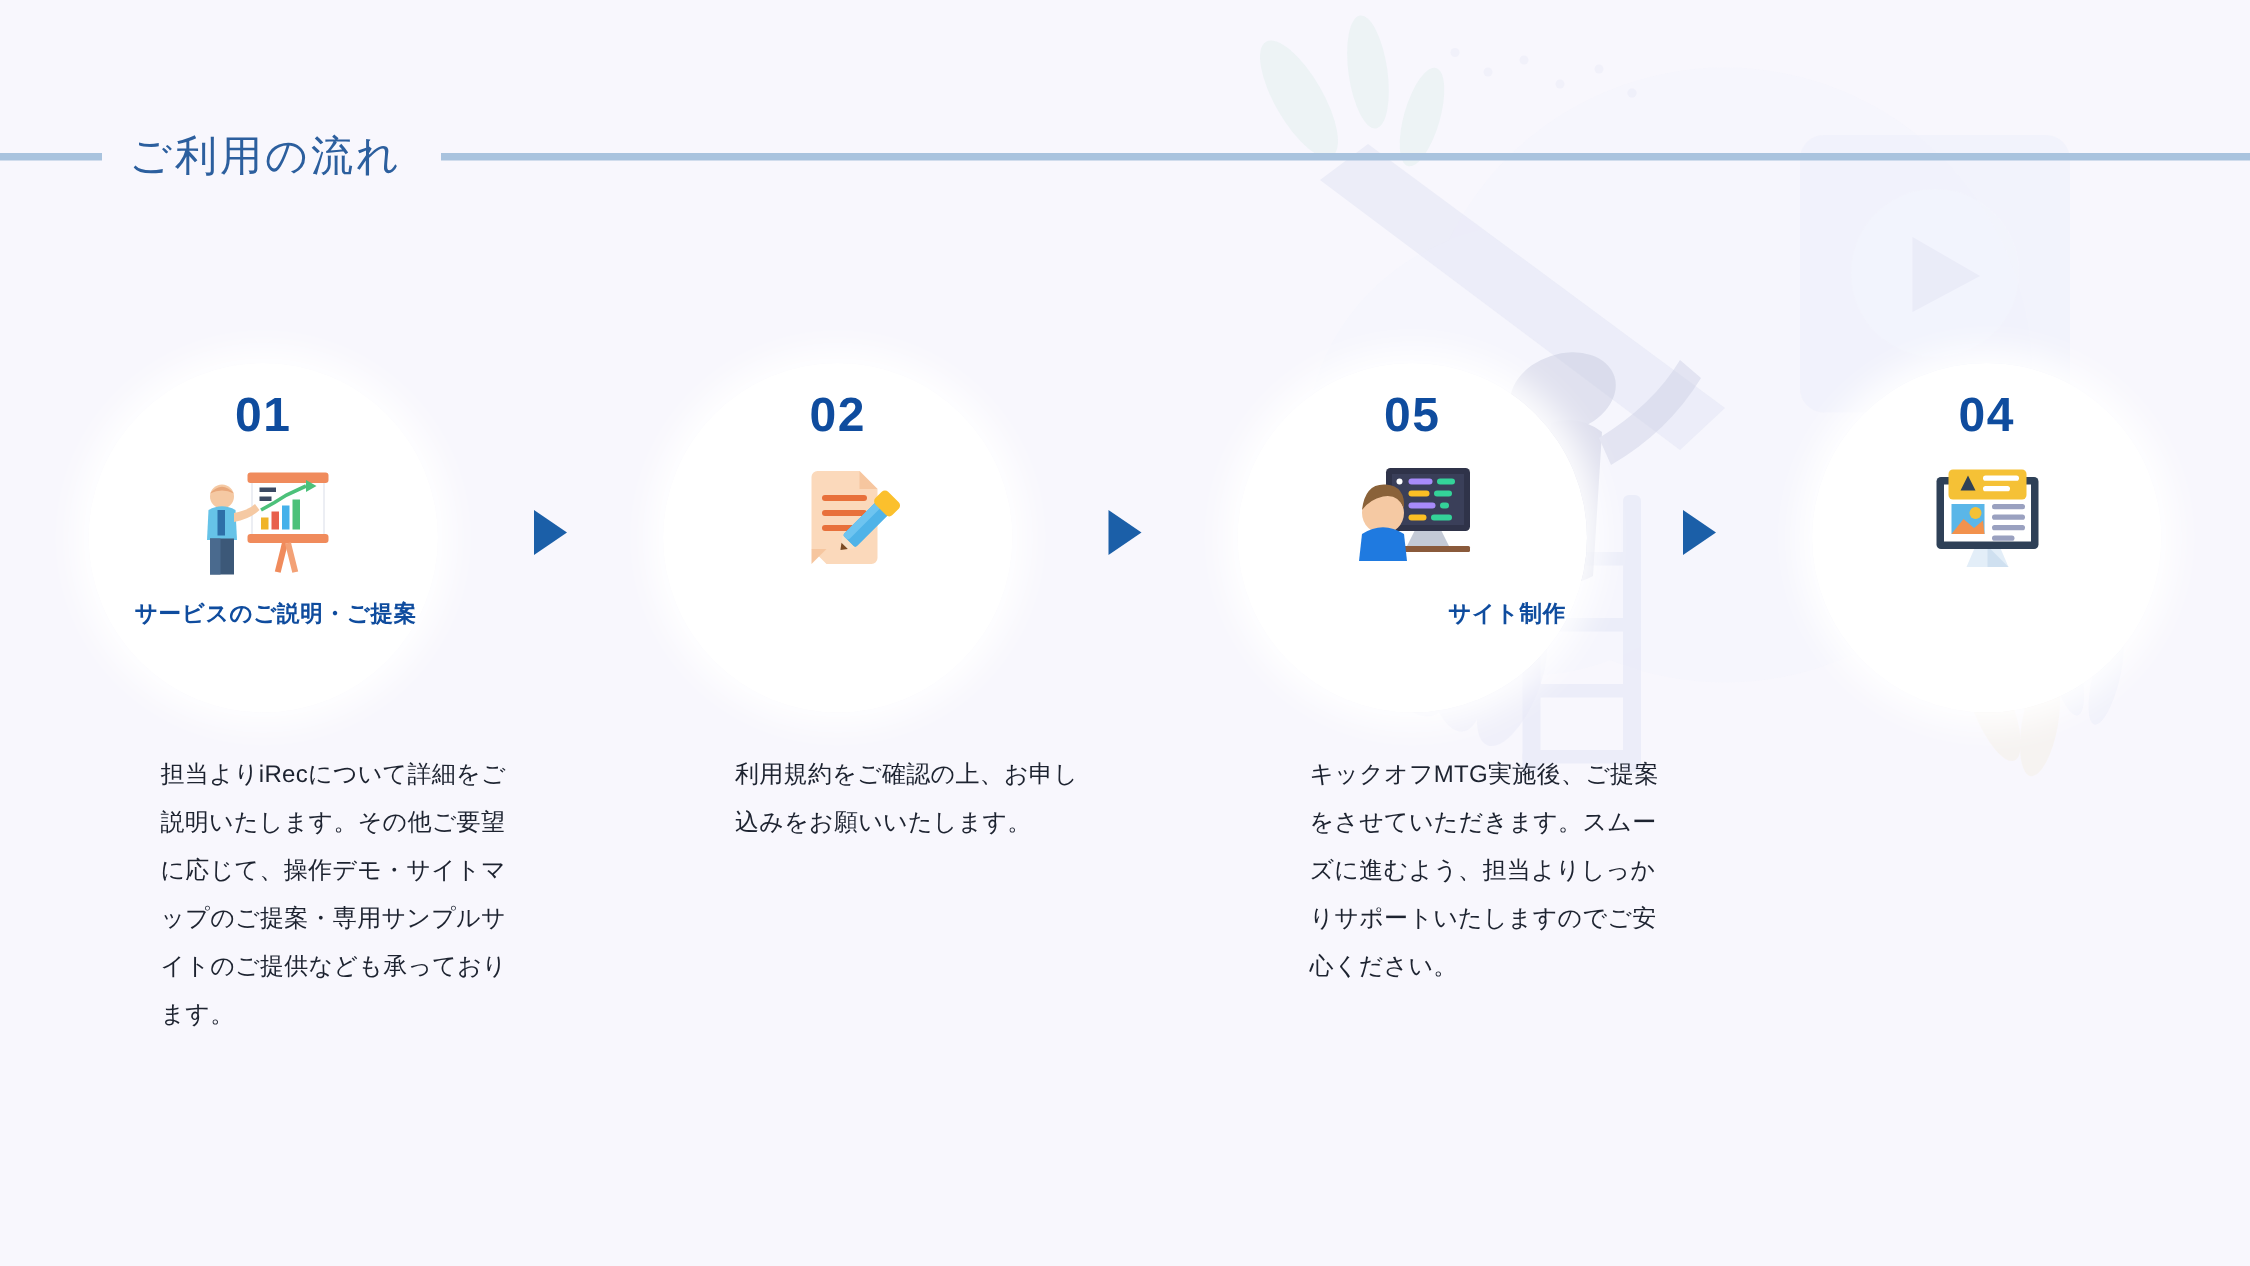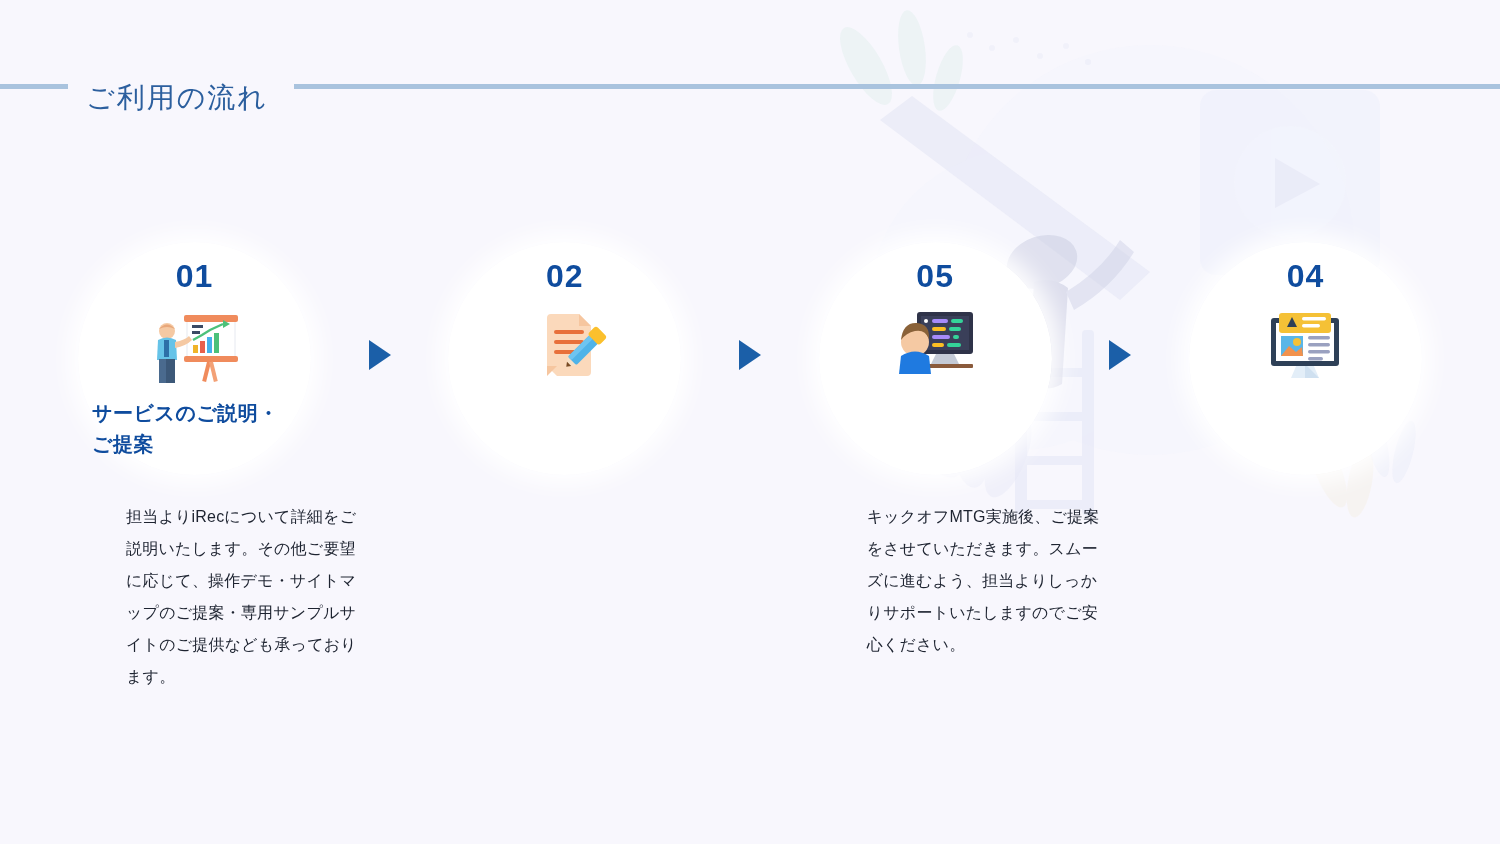--- a/index.html
+++ b/index.html
@@ -28,21 +28,21 @@
   }
 
   
   .header {
     position: absolute;
     top: 84px;
     left: 0;
     width: 1500px;
     height: 40px;
     display: flex;
-    align-items: flex-start;
+    align-items: center;
   }
   .rule-left {
     width: 68px;
     height: 5px;
     background: #a9c3de;
     flex: 0 0 auto;
   }
   .header-title {
     font-size: 28px;
     color: #2c5f9e;
@@ -59,21 +59,21 @@
   }
 
   
   .steps {
     position: absolute;
     top: 242px;
     left: 0;
     width: 1500px;
     display: flex;
     align-items: flex-start;
-    padding: 0 78px;
+    padding: 0 59px;
   }
 
   .step {
     width: 233px;
     flex: 0 0 233px;
   }
 
   .circle {
     width: 233px;
     height: 233px;
@@ -99,24 +99,24 @@
     margin-top: 12px;
     width: 96px;
     height: 82px;
     display: flex;
     align-items: center;
     justify-content: center;
   }
 
   .step-label {
     margin-top: 12px;
-    font-size: 20px;
+    font-size: 15px;
     font-weight: 700;
     color: #0f4c9e;
-    text-align: left;
+    text-align: right;
     line-height: 1.55;
     letter-spacing: 0.5px;
     width: 205px;
   }
 
   .step-desc {
     margin-top: 26px;
     font-size: 16px;
     color: #1d2330;
     line-height: 2.0;
@@ -260,20 +260,21 @@
           <g transform="rotate(-45 62 50)">
             <rect x="52" y="44" width="34" height="12" rx="2" fill="#4fb3e8"></rect>
             <rect x="52" y="44" width="34" height="5" rx="2" fill="#6ec4f0"></rect>
             <rect x="82" y="42" width="12" height="16" rx="3" fill="#fbc02d"></rect>
             <polygon points="52,44 44,50 52,56" fill="#f7e0c6"></polygon>
             <polygon points="48,47 44,50 48,53" fill="#7a4a22"></polygon>
           </g>
         </svg>
       </div>
     </div>
+    <div class="step-desc">利用規約をご確認の上、お申し込みをお願いいたします。</div>
   </div>
 
   <div class="arrow">
     <div class="arrow-tri"></div>
   </div>
 
   <div class="step">
     <div class="circle">
       <div class="step-num">05</div>
       <div class="step-icon">
@@ -289,20 +290,21 @@
           <rect x="66" y="31" width="6" height="4" rx="2" fill="#34d399"></rect>
           <rect x="45" y="39" width="12" height="4" rx="2" fill="#fbbf24"></rect>
           <rect x="60" y="39" width="14" height="4" rx="2" fill="#34d399"></rect>
           <path d="M49 50 h18 l5 10 h-28 Z" fill="#c4cad6"></path>
           <rect x="34" y="60" width="52" height="4" rx="1" fill="#8a5a3b"></rect>
           <circle cx="28" cy="38" r="14" fill="#f5c9a3"></circle>
           <path d="M14 36 q2 -18 16 -17 q13 1 12 16 q-4 -10 -14 -8 q-9 2 -14 9 Z" fill="#8a6239"></path>
           <path d="M14 52 q14 -9 28 0 l2 18 h-32 Z" fill="#1f7ae0"></path>
         </svg>
       </div>
+      <div class="step-label">サイト制作</div>
     </div>
     <div class="step-desc">キックオフMTG実施後、ご提案をさせていただきます。スムーズに進むよう、担当よりしっかりサポートいたしますのでご安心ください。</div>
   </div>
 
   <div class="arrow">
     <div class="arrow-tri"></div>
   </div>
 
   <div class="step">
     <div class="circle">

